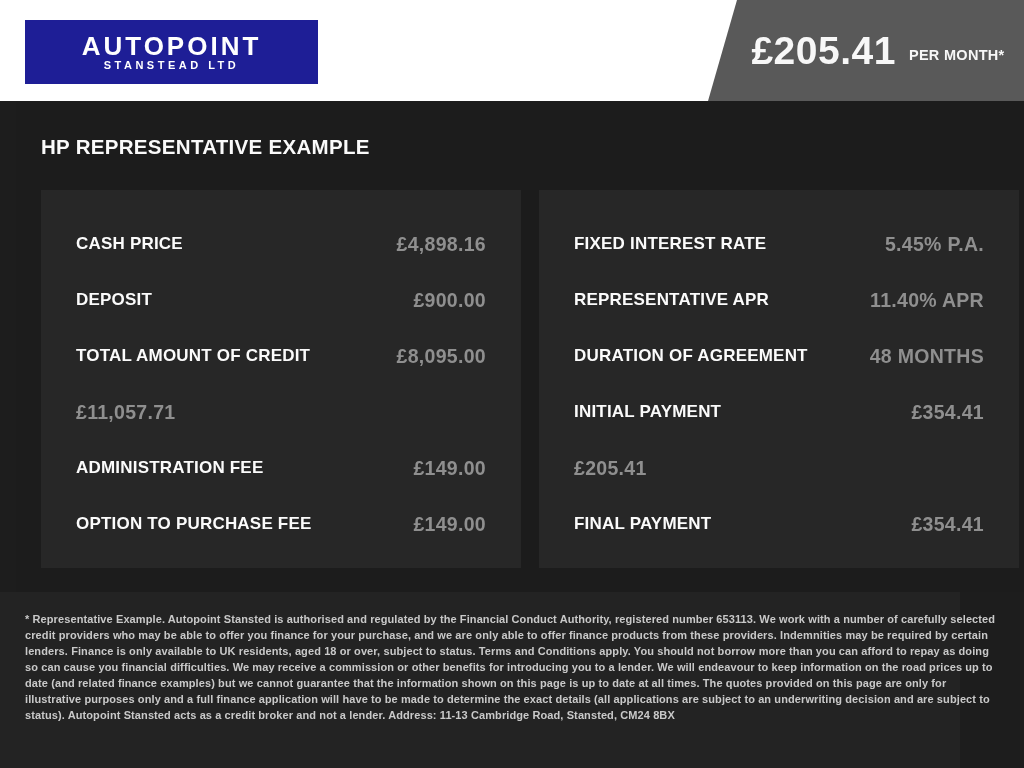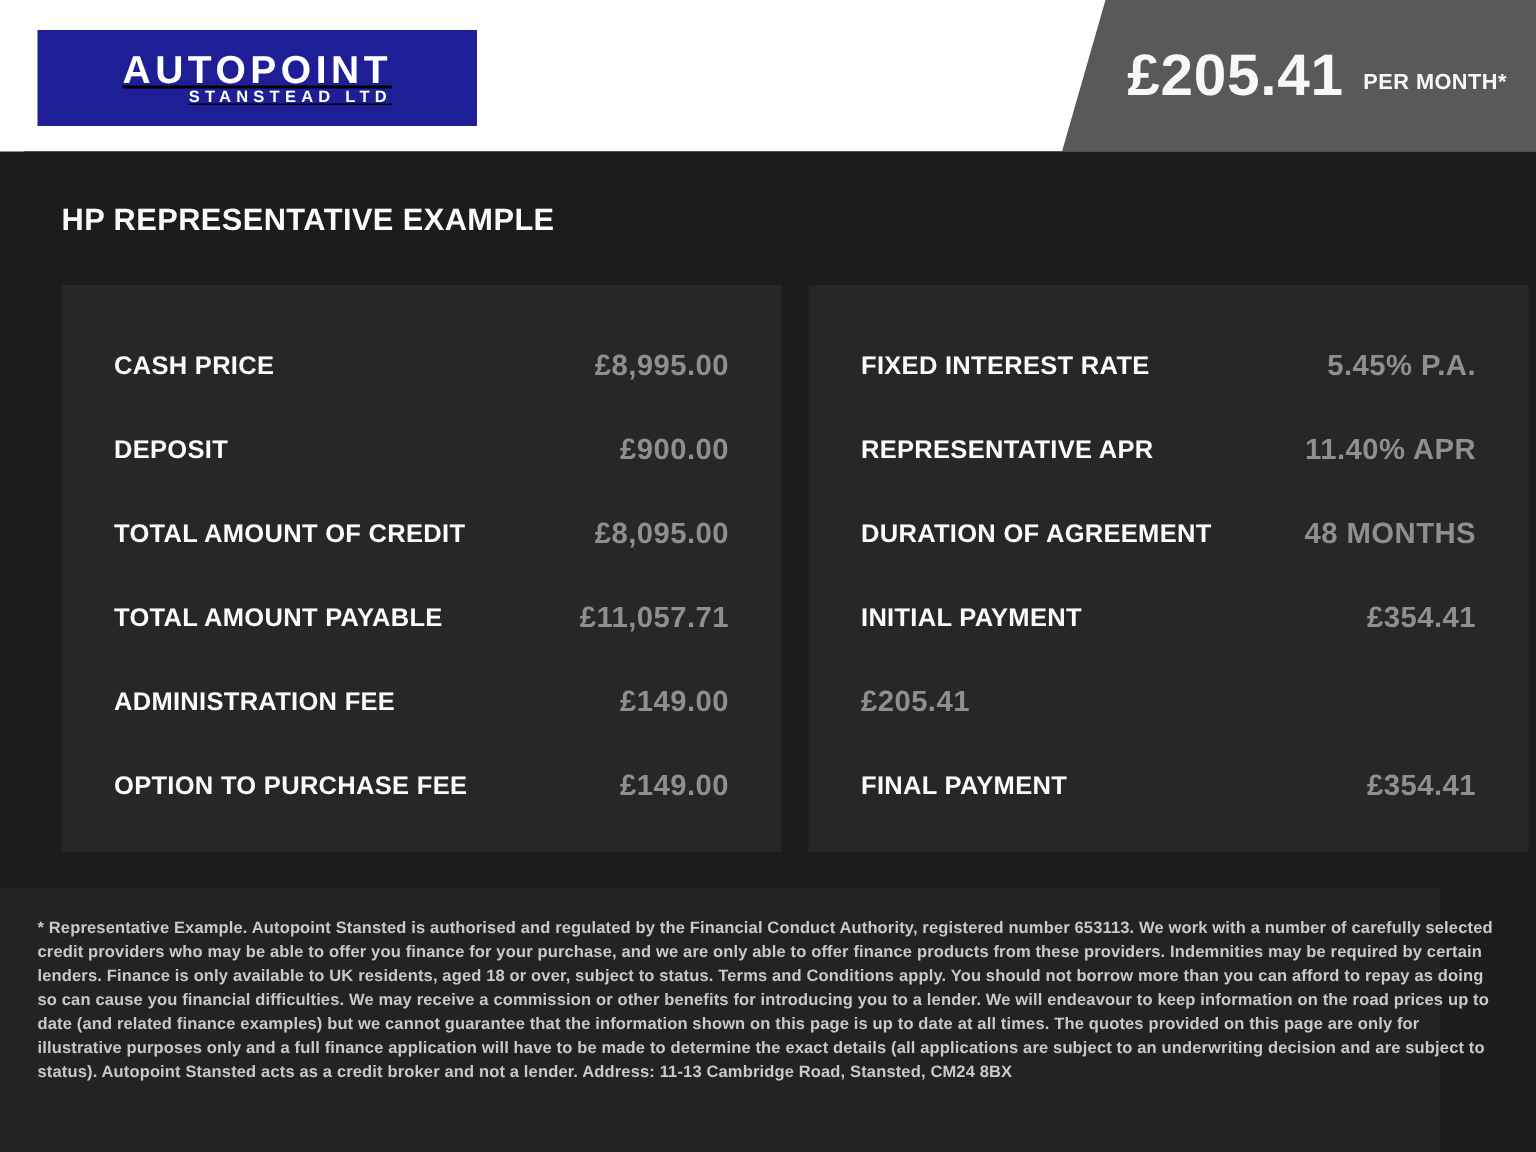--- a/index.html
+++ b/index.html
@@ -16,21 +16,21 @@
     width: 1024px; height: 101px;
     background: #ffffff;
   }
   .logo-box {
     position: absolute; left: 25px; top: 20px;
     width: 293px; height: 64px;
     background: #1e1e96;
     display: flex; align-items: center; justify-content: center;
     cursor: pointer;
   }
-  .logo-inner { text-align: right; text-decoration: underline; }
+  .logo-inner { text-align: center; }
   .logo-line1 {
     color: #ffffff; font-weight: bold; font-size: 26px;
     letter-spacing: 3px; line-height: 26px; display: block;
   }
   .logo-line2 {
     color: #ffffff; font-weight: bold; font-size: 11px;
     letter-spacing: 3.5px; line-height: 13px; display: block;
   }
   .price-ribbon {
     position: absolute; right: 0; top: 0;
@@ -112,35 +112,34 @@
 </div>
 
 <div class="main">
   <div class="page-title">HP REPRESENTATIVE EXAMPLE</div>
   <div class="panels">
     <div class="panel">
       <div>
 
           <div class="row">
             <span class="label">CASH PRICE</span>
-            <span class="value">£8,995.00</span>
+            <span class="value">£4,898.16</span>
           </div>
 
           <div class="row">
             <span class="label">DEPOSIT</span>
             <span class="value">£900.00</span>
           </div>
 
           <div class="row">
             <span class="label">TOTAL AMOUNT OF CREDIT</span>
             <span class="value">£8,095.00</span>
           </div>
 
           <div class="row">
-            <span class="label">TOTAL AMOUNT PAYABLE</span>
             <span class="value">£11,057.71</span>
           </div>
 
           <div class="row">
             <span class="label">ADMINISTRATION FEE</span>
             <span class="value">£149.00</span>
           </div>
 
           <div class="row">
             <span class="label">OPTION TO PURCHASE FEE</span>

